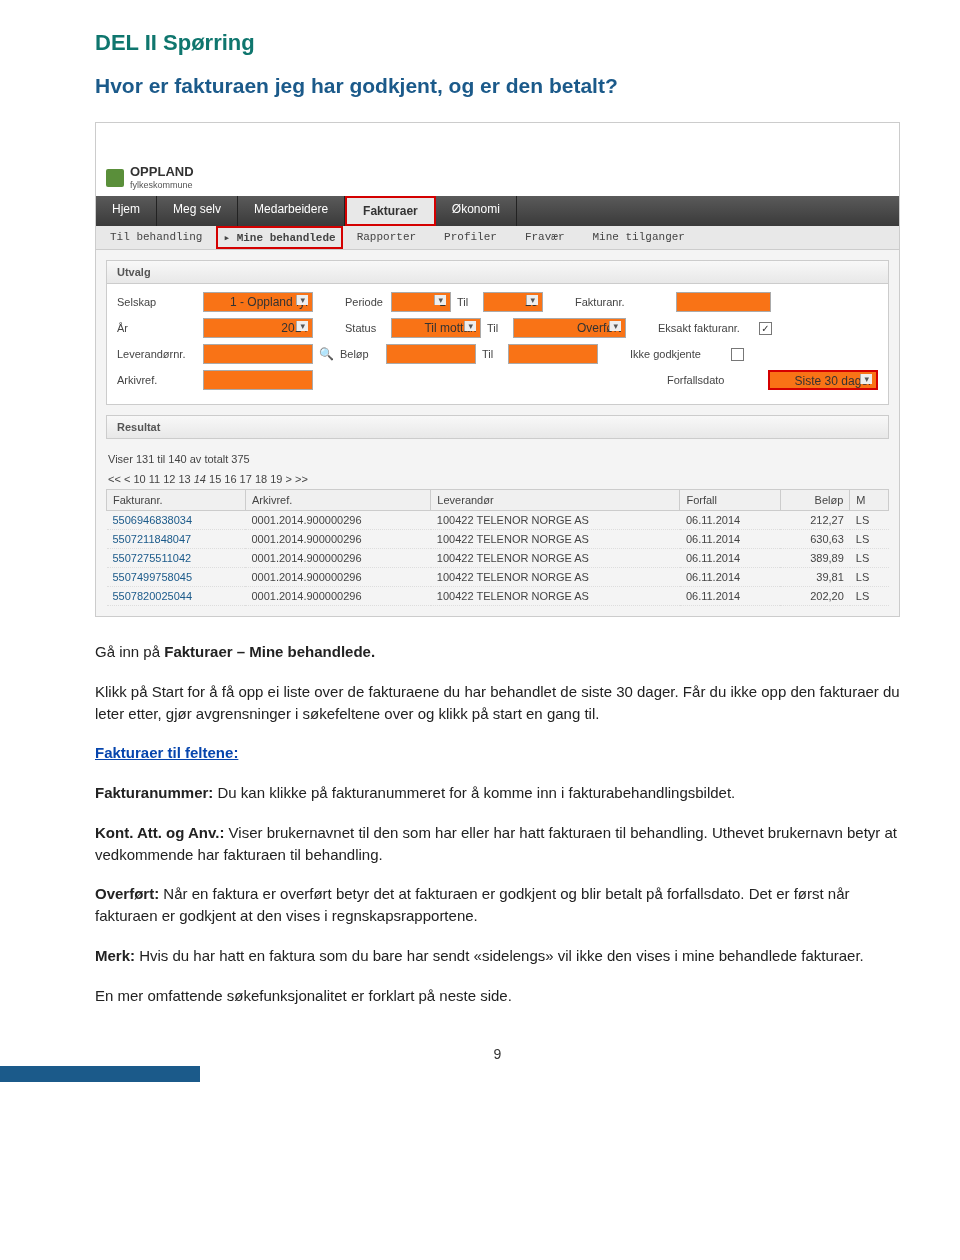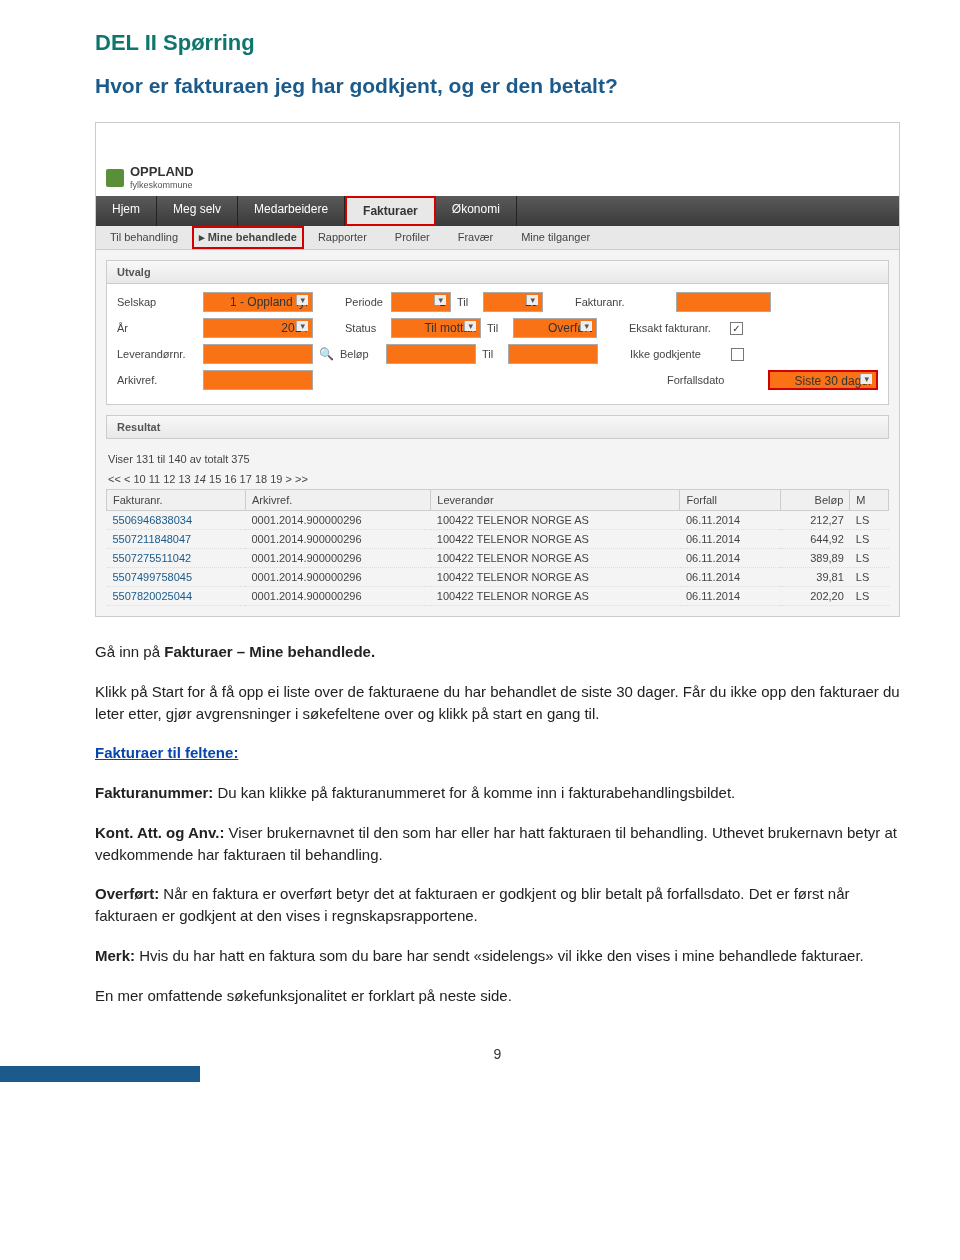--- a/index.html
+++ b/index.html
@@ -9,21 +9,21 @@
   .screenshot { border: 1px solid #ccc; background: #f4f4f4; font-size: 11px; color: #333; margin-bottom: 24px; overflow: hidden; }
   .header-bar { background: #fff; padding: 6px 10px; }
   .logo-row { display: flex; align-items: center; gap: 6px; margin-top: 36px; }
   .logo-badge { width: 18px; height: 18px; background: #5a8f3a; border-radius: 2px; display: inline-block; }
   .logo-txt { font-weight: bold; font-size: 13px; color: #333; line-height: 1; }
   .logo-sub { font-size: 9px; color: #555; }
   .nav { background: linear-gradient(#5a5a5a,#3a3a3a); display: flex; color: #fff; font-size: 12px; }
   .nav-item { padding: 6px 16px; border-right: 1px solid #222; cursor: default; }
   .nav-item.active { background: #e8e8e8; color: #333; font-weight: bold; }
   .subnav { background: #e8e8e8; display: flex; font-size: 11px; border-bottom: 1px solid #ccc; }
-  .subnav-item { padding: 5px 14px; color: #444; }
+  .subnav-item { padding: 5px 14px; color: #444; font-family: Liberation Mono, monospace; }
   .subnav-item.boxed { border: 2px solid #d40000; font-weight: bold; padding: 3px 5px; }
   .section-head { background: linear-gradient(#f8f8f8,#e8e8e8); border: 1px solid #ccc; margin: 10px 10px 0; padding: 5px 10px; font-weight: bold; color: #555; }
   .filters { margin: 0 10px; border: 1px solid #ccc; border-top: none; padding: 8px 10px; background: #fff; }
   .frow { display: flex; align-items: center; gap: 6px; margin-bottom: 6px; }
   .flabel { width: 80px; color: #444; }
   .flabel2 { width: 40px; color: #444; }
   .sel, .inp { border: 1px solid #aaa; background: #f97316; font-size: 12px; padding: 2px 4px; height: 20px; text-align: right; }
   .sel { width: 110px; position: relative; }
   .sel::after { content: "▾"; position: absolute; right: 4px; top: 2px; font-size: 9px; color: #555; background: #eee; border-left: 1px solid #aaa; padding: 0 3px; }
   .inp { width: 110px; }
@@ -92,21 +92,21 @@
       <span class="rightcol">Fakturanr.</span>
       <span class="inp sm"></span>
     </div>
     <div class="frow">
       <span class="flabel">År</span>
       <span class="sel">2014</span>
       <span style="width:20px"></span>
       <span class="flabel2">Status</span>
       <span class="sel" style="width:90px">Til mottak</span>
       <span class="flabel2" style="width:20px">Til</span>
-      <span class="sel" style="width:84px">Overført</span>
+      <span class="sel" style="width:113px">Overført</span>
       <span style="width:20px"></span>
       <span class="rightcol">Eksakt fakturanr.</span>
       <span class="chk checked"></span>
     </div>
     <div class="frow">
       <span class="flabel">Leverandørnr.</span>
       <span class="inp"></span>
       <span class="mag">🔍</span>
       <span class="flabel2">Beløp</span>
       <span class="inp" style="width:90px"></span>
@@ -149,21 +149,21 @@
             <td>100422 TELENOR NORGE AS</td>
             <td>06.11.2014</td>
             <td style="text-align:right">212,27</td>
             <td>LS</td>
           </tr>
           <tr>
             <td><a href="#">5507211848047</a></td>
             <td>0001.2014.900000296</td>
             <td>100422 TELENOR NORGE AS</td>
             <td>06.11.2014</td>
-            <td style="text-align:right">644,92</td>
+            <td style="text-align:right">630,63</td>
             <td>LS</td>
           </tr>
           <tr>
             <td><a href="#">5507275511042</a></td>
             <td>0001.2014.900000296</td>
             <td>100422 TELENOR NORGE AS</td>
             <td>06.11.2014</td>
             <td style="text-align:right">389,89</td>
             <td>LS</td>
           </tr>

